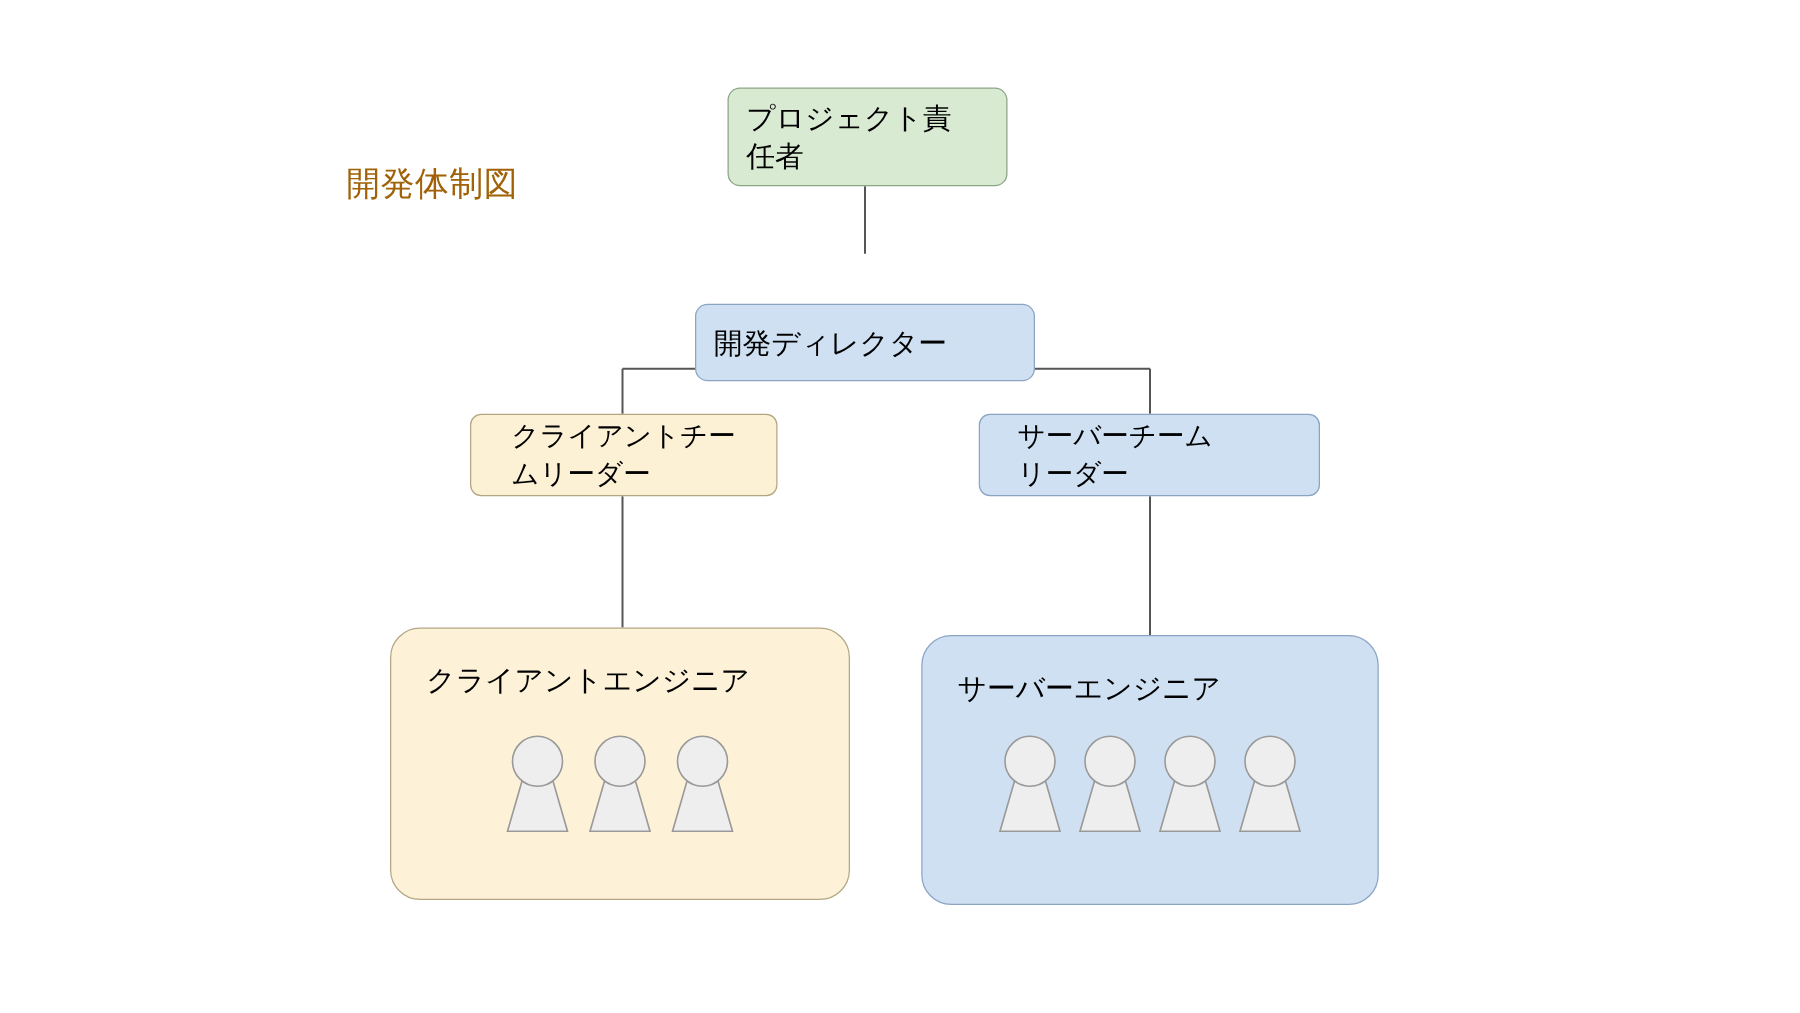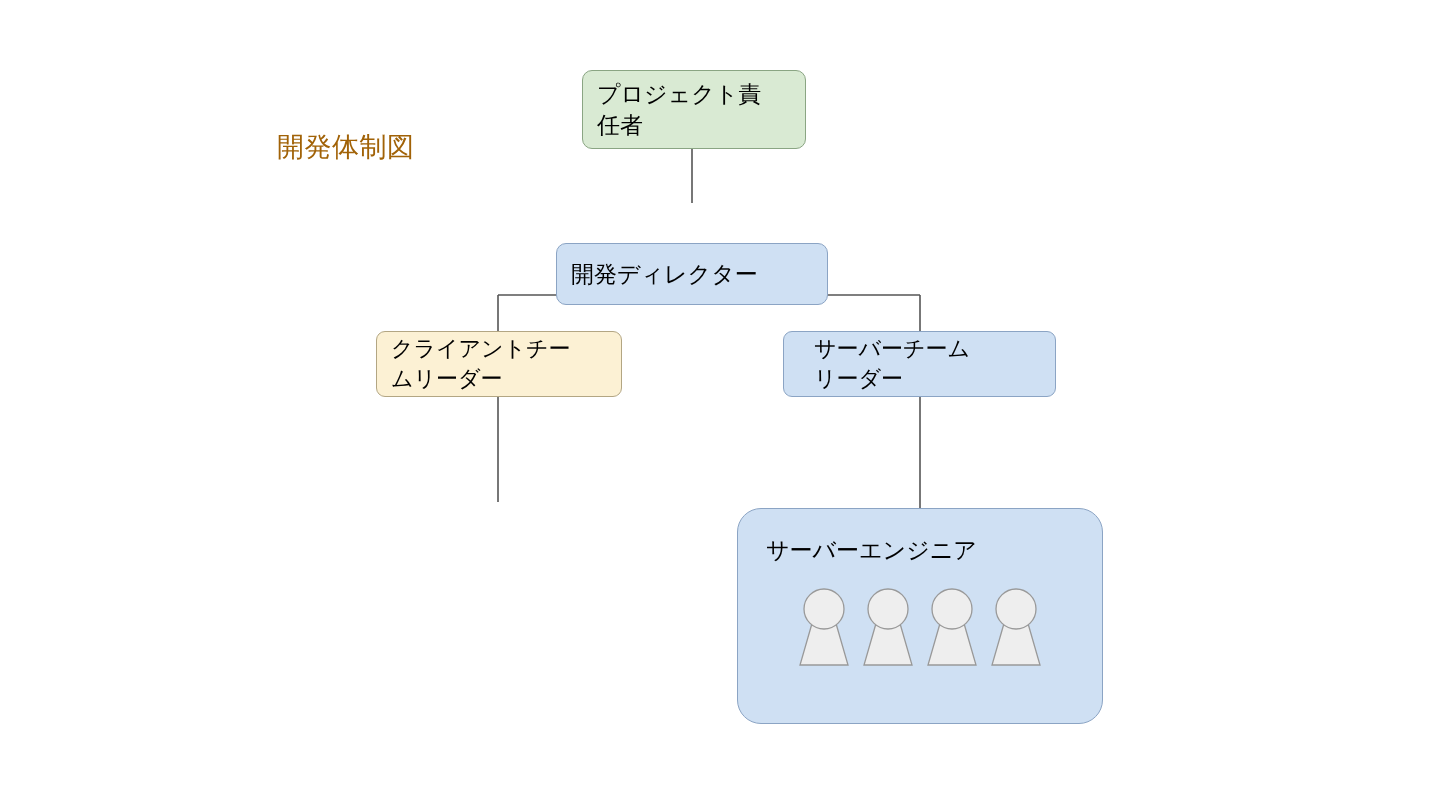--- a/index.html
+++ b/index.html
@@ -86,21 +86,21 @@
 
   
   #node-client-leader {
     left: 376px;
     top: 331px;
     width: 246px;
     height: 66px;
     background: #fcf1d4;
     border: 1.4px solid #b3a683;
     border-radius: 9px;
-    padding: 4px 14px;
+    padding: 4px 32px;
     font-size: 22px;
     line-height: 30px;
   }
   #node-server-leader {
     left: 783px;
     top: 331px;
     width: 273px;
     height: 66px;
     background: #cfe0f3;
     border: 1.4px solid #8ba4c4;
@@ -191,20 +191,37 @@
 
   <div class="node" id="node-client-leader">
     <span class="node-label">クライアントチー
 ムリーダー</span>
   </div>
   <div class="node" id="node-server-leader">
     <span class="node-label">サーバーチーム
 リーダー</span>
   </div>
 
+  <div class="group-box" id="group-client-engineers">
+    <div class="group-title">クライアントエンジニア</div>
+    <div class="people-row">
+        <svg class="person-icon" width="56" height="82" viewBox="0 0 56 82">
+          <path d="M17 33 L39 33 L52 78 L4 78 Z" fill="#eeeeee" stroke="#999999" stroke-width="1.3"></path>
+          <circle cx="28" cy="22" r="20" fill="#eeeeee" stroke="#999999" stroke-width="1.3"></circle>
+        </svg>
+        <svg class="person-icon" width="56" height="82" viewBox="0 0 56 82">
+          <path d="M17 33 L39 33 L52 78 L4 78 Z" fill="#eeeeee" stroke="#999999" stroke-width="1.3"></path>
+          <circle cx="28" cy="22" r="20" fill="#eeeeee" stroke="#999999" stroke-width="1.3"></circle>
+        </svg>
+        <svg class="person-icon" width="56" height="82" viewBox="0 0 56 82">
+          <path d="M17 33 L39 33 L52 78 L4 78 Z" fill="#eeeeee" stroke="#999999" stroke-width="1.3"></path>
+          <circle cx="28" cy="22" r="20" fill="#eeeeee" stroke="#999999" stroke-width="1.3"></circle>
+        </svg>
+      </div>
+  </div>
 
   <div class="group-box" id="group-server-engineers">
     <div class="group-title">サーバーエンジニア</div>
     <div class="people-row">
         <svg class="person-icon" width="56" height="82" viewBox="0 0 56 82">
           <path d="M17 33 L39 33 L52 78 L4 78 Z" fill="#eeeeee" stroke="#999999" stroke-width="1.3"></path>
           <circle cx="28" cy="22" r="20" fill="#eeeeee" stroke="#999999" stroke-width="1.3"></circle>
         </svg>
         <svg class="person-icon" width="56" height="82" viewBox="0 0 56 82">
           <path d="M17 33 L39 33 L52 78 L4 78 Z" fill="#eeeeee" stroke="#999999" stroke-width="1.3"></path>

